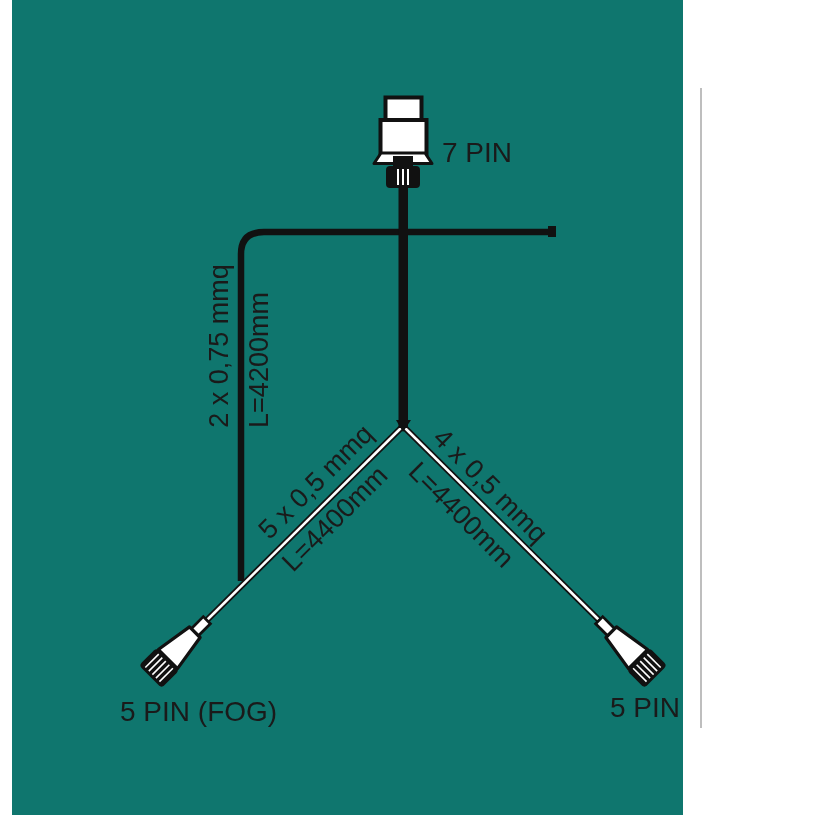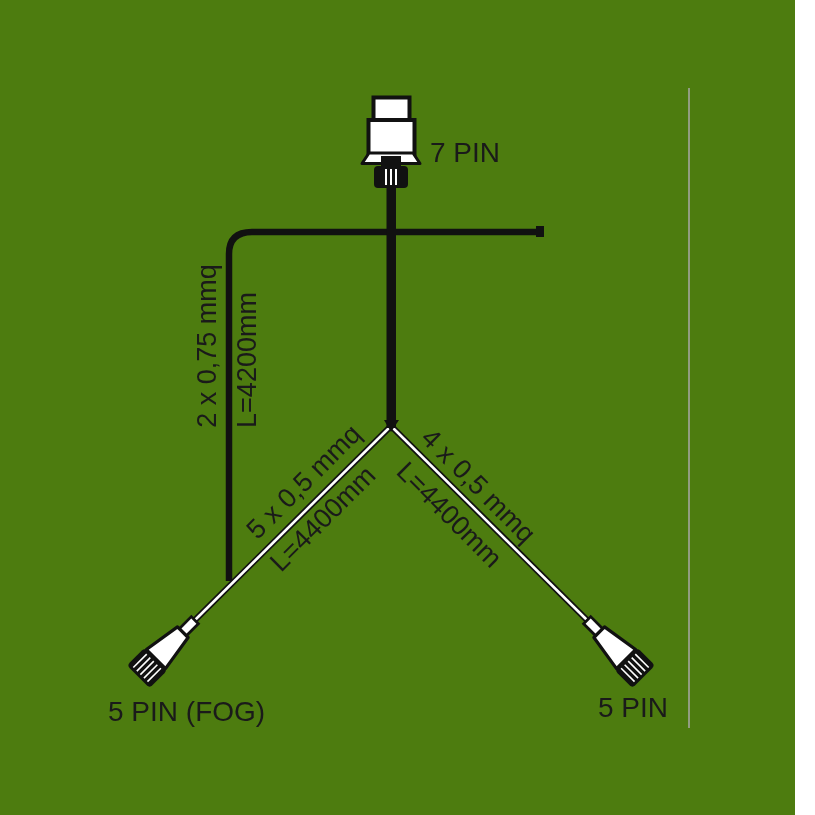--- a/index.html
+++ b/index.html
@@ -6,23 +6,24 @@
     margin: 0;
     padding: 0;
     background: #ffffff;
     width: 815px;
     height: 815px;
     overflow: hidden;
     font-family: "Liberation Sans", sans-serif;
   }
   .diagram-wrap {
     position: relative;
-    width: 795px;
+    width: 671px;
     height: 815px;
-    background: #4d7c0f;
+    background: #0f766e;
+    margin-left: 12px;
   }
   svg { display: block; }
   .lbl {
     font-family: "Liberation Sans", sans-serif;
     fill: #1a1a1a;
     user-select: none;
   }
   .lbl-h { font-size: 28px; }
   .lbl-r { font-size: 27px; }
 </style>

